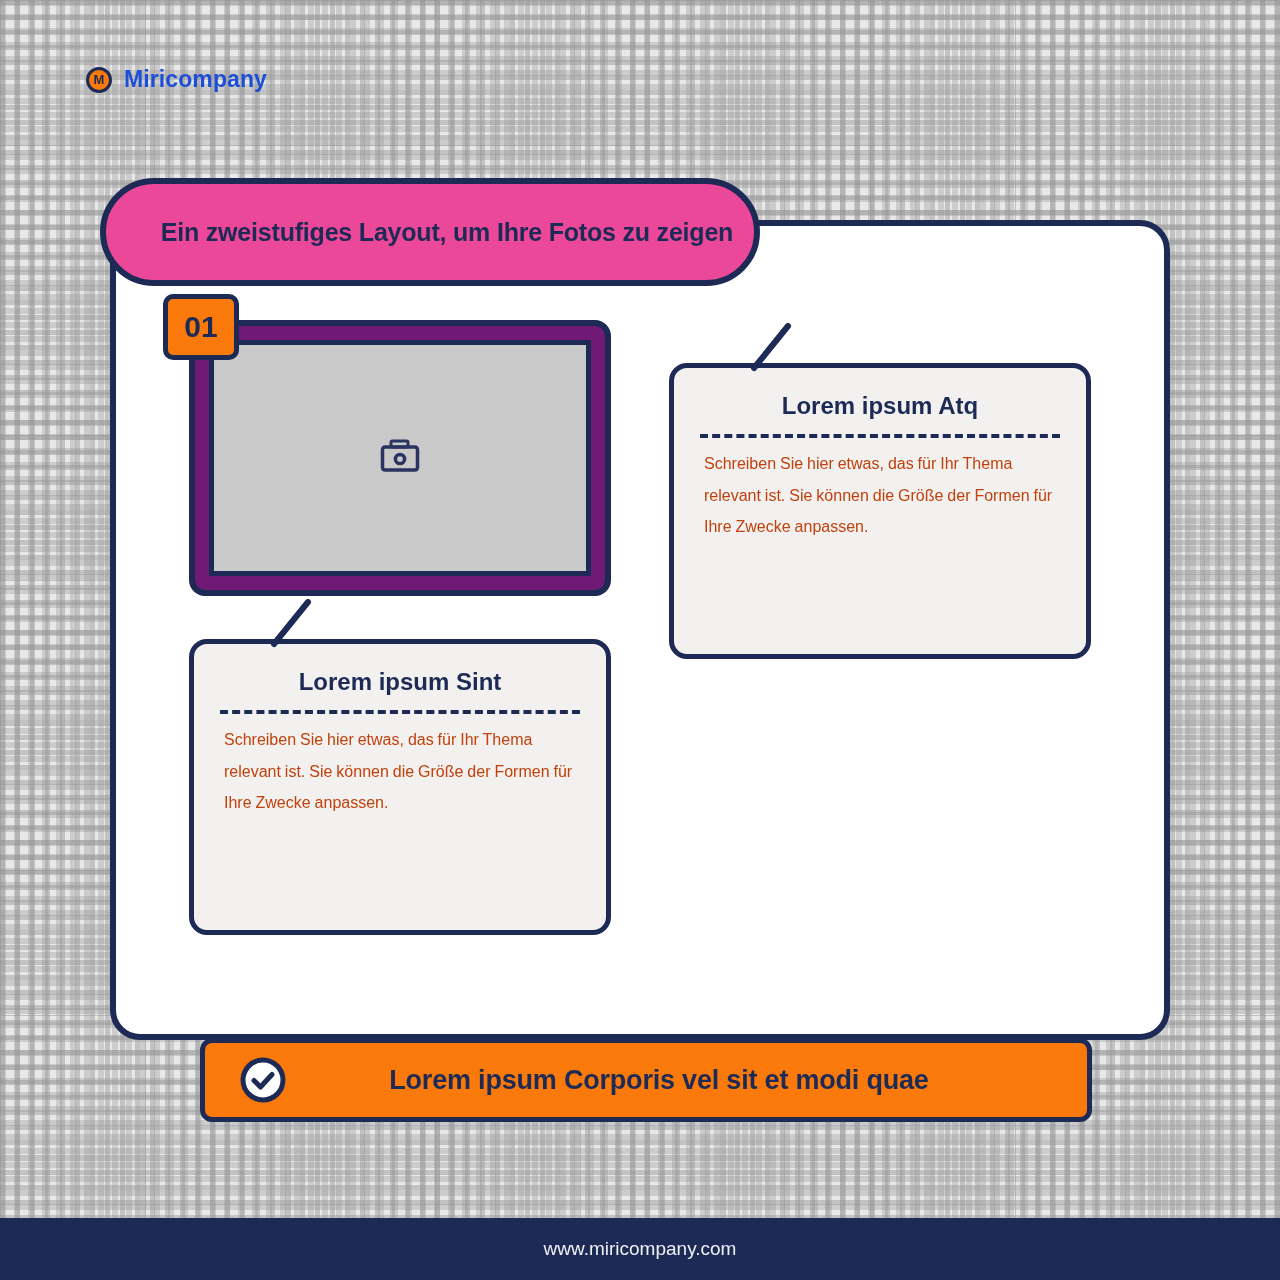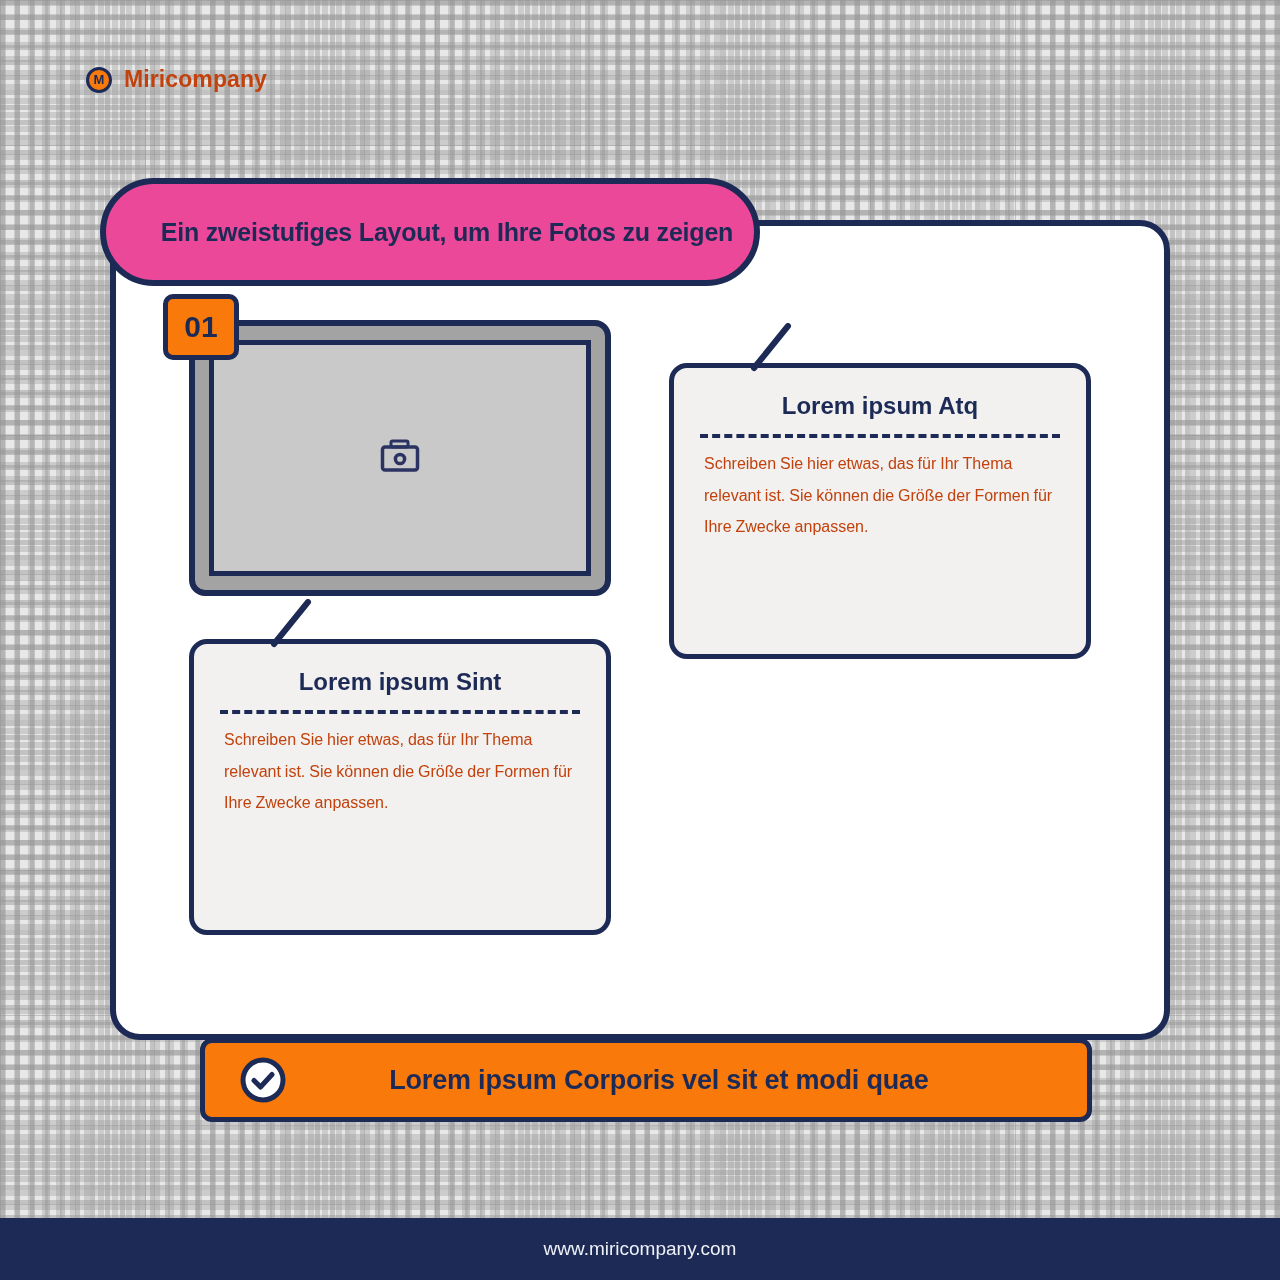--- a/index.html
+++ b/index.html
@@ -72,21 +72,21 @@
     border-radius: 50%;
     background: #F97A0B;
     border: 3px solid #1C2A55;
     display: flex; align-items: center; justify-content: center;
     font-size: 13px; font-weight: bold; color: #1C2A55;
     line-height: 1;
   }
   #brand .brand-name {
     font-size: 23px;
     font-weight: bold;
-    color: #c2410c;
+    color: #1d4ed8;
     letter-spacing: .1px;
   }
 
   
   #main-panel {
     position: absolute;
     left: 110px;
     top: 220px;
     width: 1060px;
     height: 820px;
@@ -134,21 +134,21 @@
   }
   .column {
     width: 422px;
     position: relative;
   }
 
   
   .photo-frame {
     position: relative;
     height: 276px;
-    background: #a3a3a3;
+    background: #701a75;
     border: 6px solid #1C2A55;
     border-radius: 16px;
     padding: 14px;
   }
   .photo-inner {
     width: 100%;
     height: 100%;
     background: #c9c9c9;
     border: 5px solid #1C2A55;
     display: flex;

